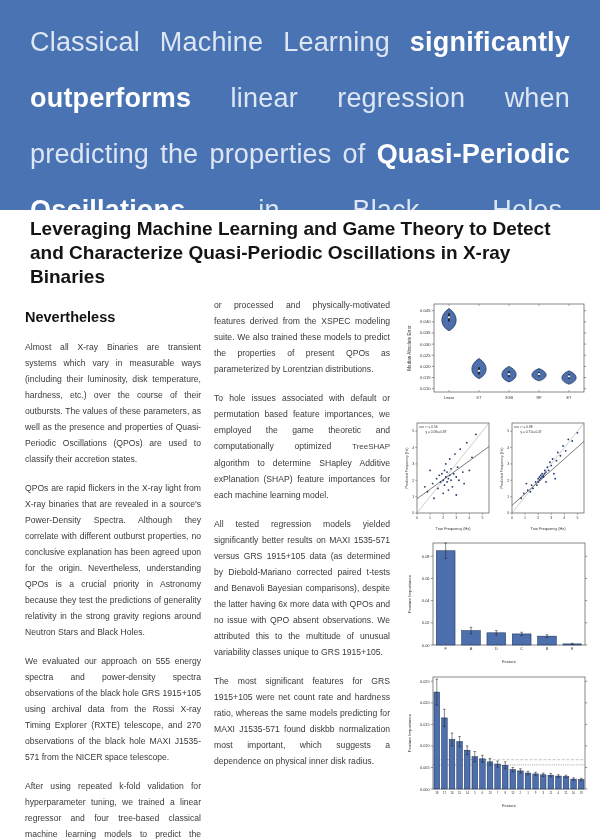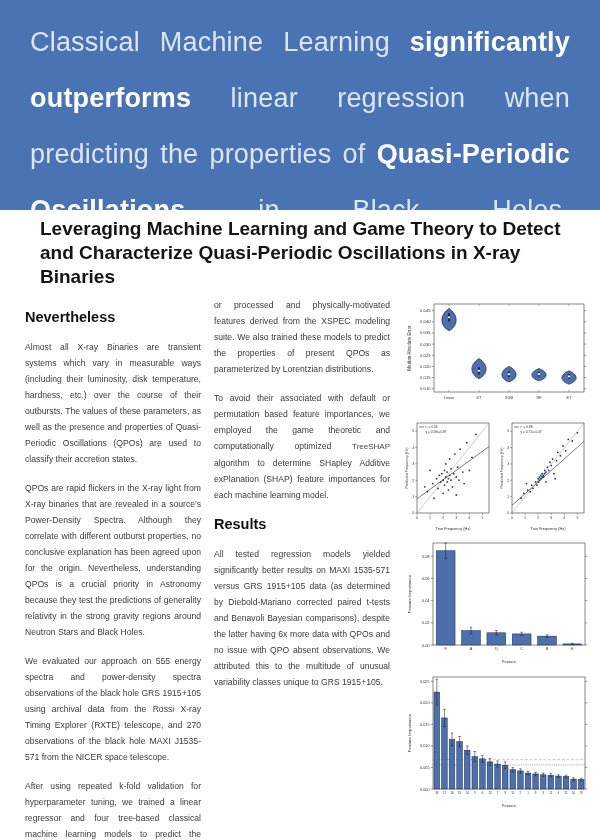--- a/index.html
+++ b/index.html
@@ -9,21 +9,21 @@
   }
   
   .hero{background:#4a73b4;padding:14px 30px 10px 30px;height:186px;}
   .hero-title{
     margin:0;font-size:27px;line-height:56px;font-weight:400;color:#dde6f3;
     text-align:justify;text-justify:inter-word;letter-spacing:.2px;
   }
   .hero-title:after{content:"";display:inline-block;width:100%;}
   .hero-title .b{font-weight:700;color:#ffffff;}
   
-  .subtitle-band{background:#ffffff;padding:7px 30px 4px 40px;}
+  .subtitle-band{background:#ffffff;padding:7px 30px 4px 30px;}
   .subtitle-band h2{margin:0;font-size:19px;line-height:24px;font-weight:700;color:#141414;}
   
   .body{flex:1;display:flex;padding:4px 10px 0 25px;gap:13px;}
   .col{width:181px;}
   .col h3{font-size:14.5px;margin:12px 0 14px 0;color:#111;font-weight:700;}
   .col p{
     font-size:8.6px;line-height:16px;color:#3a3a3a;text-align:justify;
     margin:0 0 13px 0;
   }
   .col .mono{font-family:Liberation Sans, sans-serif;font-size:8px;color:#444;}
@@ -54,23 +54,23 @@
     <section class="col">
       <h3>Nevertheless</h3>
       <p>Almost all X-ray Binaries are transient systems which vary in measurable ways (including their luminosity, disk temperature, hardness, etc.) over the course of their outbursts.  The values of these parameters, as well as the presence and properties of Quasi-Periodic Oscillations (QPOs) are used to classify their accretion states.</p>
       <p>QPOs are rapid flickers in the X-ray light from X-ray binaries that are revealed in a source's Power-Density Spectra.  Although they correlate with different outburst properties, no conclusive explanation has been agreed upon for the origin. Nevertheless, understanding QPOs is a crucial priority in Astronomy because they test the predictions of generality relativity in the strong gravity regions around Neutron Stars and Black Holes.</p>
       <p>We evaluated our approach on 555 energy spectra and power-density spectra observations of the black hole GRS 1915+105 using archival data from the Rossi X-ray Timing Explorer (RXTE) telescope, and 270 observations of the black hole MAXI J1535-571 from the NICER space telescope.</p>
       <p>After using repeated k-fold validation for hyperparameter tuning, we trained a linear regressor and four tree-based classical machine learning models to predict the number of QPOs present based on either raw energy spectra data</p>
     </section>
 
     <section class="col">
       <p>or processed and physically-motivated features derived from the XSPEC modeling suite. We also trained these models to predict the properties of present QPOs as parameterized by Lorentzian distributions.</p>
-      <p><span>To avoid their associated with default or permutation based feature importances, we employed the game theoretic and computationally optimized </span><code class="mono">TreeSHAP</code><span> algorithm to determine SHapley Additive exPlanation (SHAP) feature importances for each machine learning model.</span></p>
-      <h3>Results</h3>
+      <p><span>To hole issues associated with default or permutation based feature importances, we employed the game theoretic and computationally optimized </span><code class="mono">TreeSHAP</code><span> algorithm to determine SHapley Additive exPlanation (SHAP) feature importances for each machine learning model.</span></p>
       <p>All tested regression models yielded significantly better results on MAXI 1535-571 versus GRS 1915+105 data (as determined by Diebold-Mariano corrected paired t-tests and Benavoli Bayesian comparisons), despite the latter having 6x more data with QPOs and no issue with QPO absent observations. We attributed this to the multitude of unusual variability classes unique to GRS 1915+105.</p>
+      <p>The most significant features for GRS 1915+105 were net count rate and hardness ratio, whereas the same models predicting for MAXI J1535-571 found diskbb normalization most important, which suggests a dependence on physical inner disk radius.</p>
     </section>
 
     <aside class="col figures">
       <figure id="fig-violin"><svg viewBox="0 0 187 112" width="187" height="112">
             <rect x="31" y="5" width="150" height="88" fill="none" stroke="#555" stroke-width="0.7"></rect>
             <line x1="28.8" y1="89.65822784810126" x2="31" y2="89.65822784810126" stroke="#555" stroke-width="0.6"></line>
             <line x1="181" y1="89.65822784810126" x2="183.2" y2="89.65822784810126" stroke="#555" stroke-width="0.6"></line>
             <text x="27.6" y="91.15822784810126" text-anchor="end" font-size="4.2" fill="#333">0.010</text>
             <line x1="28.8" y1="78.51898734177216" x2="31" y2="78.51898734177216" stroke="#555" stroke-width="0.6"></line>
             <line x1="181" y1="78.51898734177216" x2="183.2" y2="78.51898734177216" stroke="#555" stroke-width="0.6"></line>

